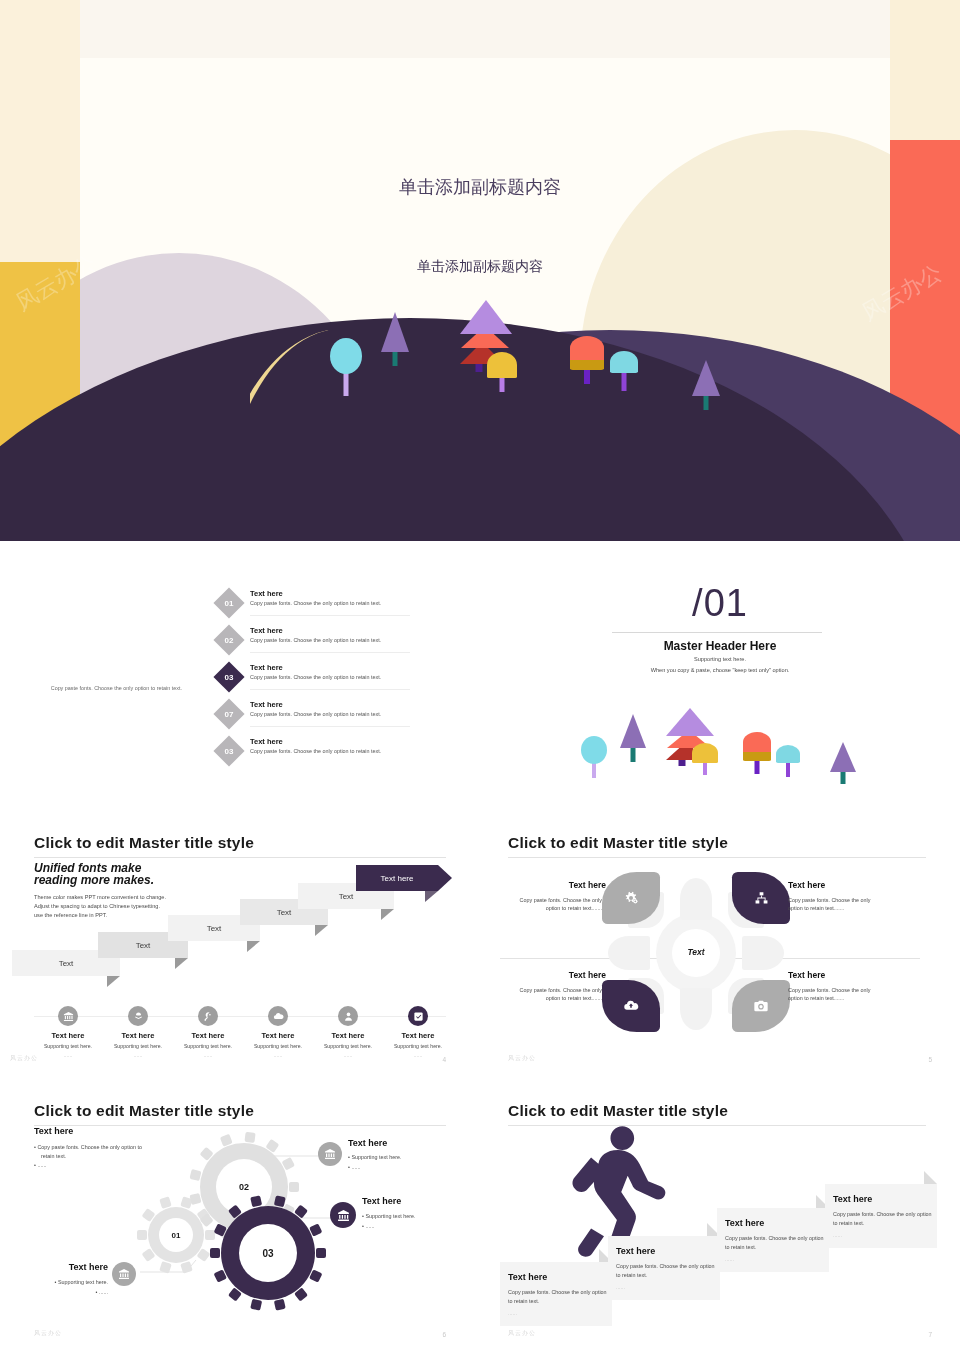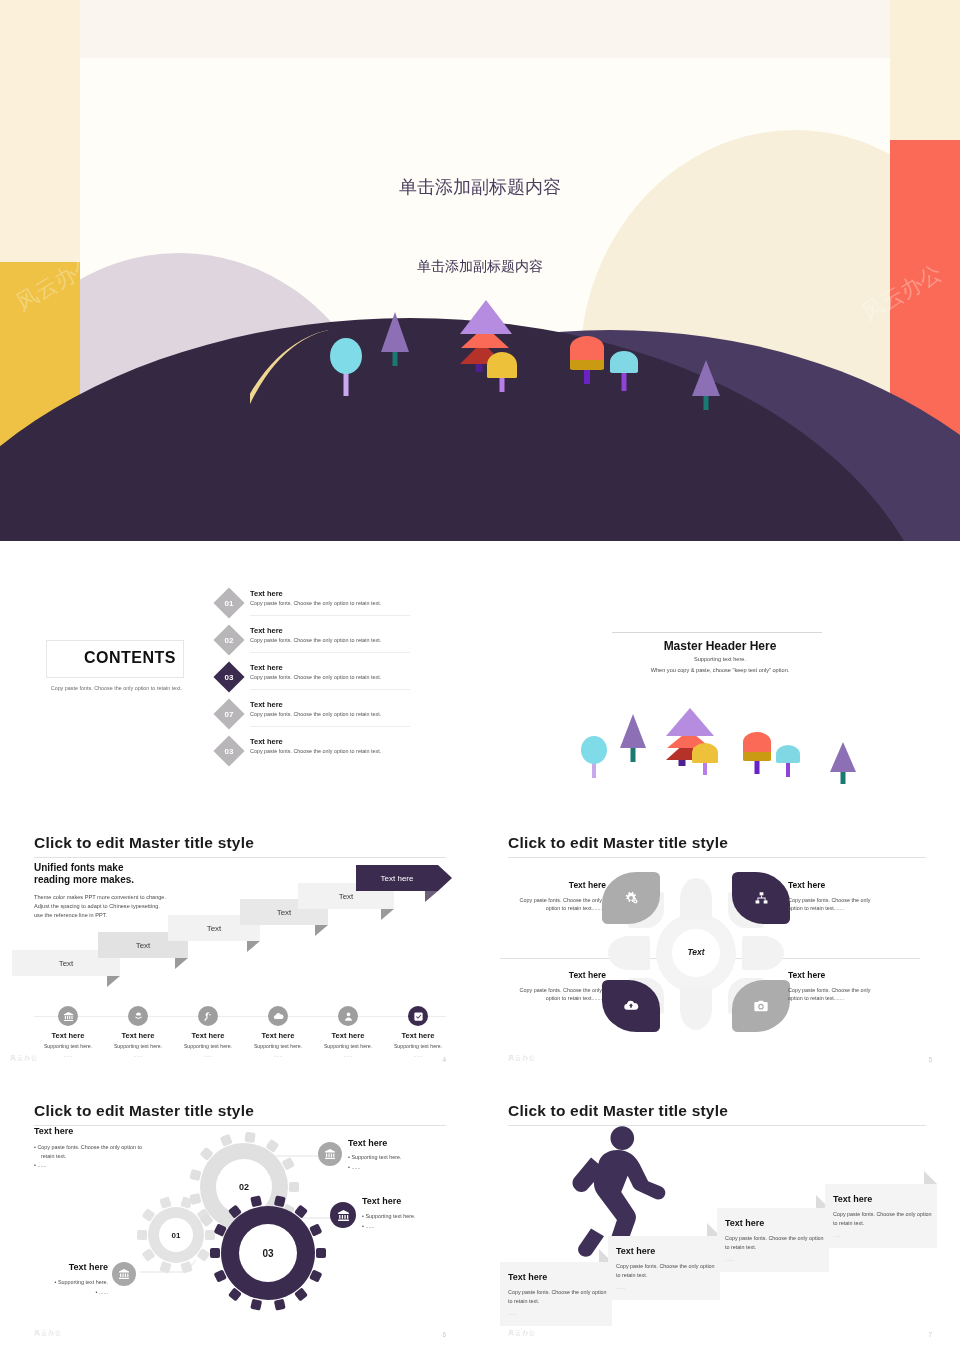--- a/index.html
+++ b/index.html
@@ -55,21 +55,21 @@
   .toc-line{position:absolute;left:32px;top:26px;width:160px;height:1px;background:#ededed;}
 
   
   .sh-num{position:absolute;left:0;right:0;top:582px;text-align:center;font-size:38px;font-weight:300;color:#3a2d4d;letter-spacing:1px;}
   .sh-rule{position:absolute;left:612px;top:632px;width:210px;height:1px;background:#d8d8d8;}
   .sh-h{position:absolute;left:0;right:0;top:639px;text-align:center;font-size:12px;font-weight:bold;color:#151515;}
   .sh-p1{position:absolute;left:0;right:0;top:656px;text-align:center;font-size:5.6px;color:#4a4a4a;}
   .sh-p2{position:absolute;left:0;right:0;top:667px;text-align:center;font-size:5.6px;color:#4a4a4a;}
 
   
-  .lead-h{font-size:10px;font-weight:bold;line-height:12px;color:#151515;}
+  .lead-h{font-size:12px;font-weight:bold;line-height:12px;color:#151515;font-style:italic;}
   .lead-p{font-size:5.6px;line-height:9px;color:#4c4c4c;}
   .chev{position:absolute;display:flex;align-items:center;justify-content:center;font-size:8px;color:#3c3c3c;}
   .chev .fold{position:absolute;right:0;top:100%;width:0;height:0;border-top:11px solid #9a9a9a;border-right:13px solid transparent;}
   .chev.dark{background:#3b2b4e;color:#fff;}
   .chev.dark .tip{position:absolute;left:100%;top:0;width:0;height:0;border-top:13px solid transparent;border-bottom:13px solid transparent;border-left:14px solid #3b2b4e;}
   .chev.dark .fold{border-top-color:#6c6078;}
   .ic-row{position:absolute;left:34px;top:1002px;width:412px;}
   .ic-line{position:absolute;left:0;top:14px;width:412px;height:1px;background:#ededed;}
   .ic-col{position:absolute;width:68px;text-align:center;}
   .ic-circ{width:20px;height:20px;border-radius:50%;background:#9e9e9e;margin:0 auto;display:flex;align-items:center;justify-content:center;}
@@ -149,23 +149,20 @@
     <div class="ts-wm-r">风云办公</div>
 
     <div class="ts-sub">单击添加副标题内容</div>
     <div class="ts-meta">
       <div>单击添加副标题内容</div>
     </div>
   </div>
 
   <div class="slide" style="left:0;top:555px;width:480px;height:250px;">
   </div>
-  <div class="contents-box">
-    <span>CONTENTS</span>
-  </div>
   <div class="contents-desc">Copy paste fonts. Choose the only option to retain text.</div>
 
   <div id="toc-host">
       <div class="toc-item" style="left: 218px; top: 589px;">
         <div class="toc-dia"></div>
         <div class="toc-num">01</div>
         <div class="toc-h">Text here</div>
         <div class="toc-p">Copy paste fonts. Choose the only option to retain text.</div>
         <div class="toc-line"></div>
       </div>
@@ -191,20 +188,21 @@
         <div class="toc-line"></div>
       </div>
       <div class="toc-item" style="left: 218px; top: 737px;">
         <div class="toc-dia"></div>
         <div class="toc-num">03</div>
         <div class="toc-h">Text here</div>
         <div class="toc-p">Copy paste fonts. Choose the only option to retain text.</div>
       </div>
     </div>
 
+  <div class="sh-num" style="left:480px;width:480px;">/01</div>
   <div class="sh-rule"></div>
   <div class="sh-h" style="left:480px;width:480px;">Master Header Here</div>
   <div class="sh-p1" style="left:480px;width:480px;">Supporting text here.</div>
   <div class="sh-p2" style="left:480px;width:480px;">When you copy &amp; paste, choose "keep text only" option.</div>
 
   <div class="tree" style="left:581px;top:736px;width:26px;height:42px;">
     <div class="trunk" style="top:24px;width:4px;height:18px;background:#c9a9ee;"></div>
     <div class="blob" style="top:0;width:26px;height:28px;background:#7fdbe8;border-radius:50%;"></div>
   </div>
   <div class="tree" style="left:620px;top:714px;width:26px;height:48px;">

